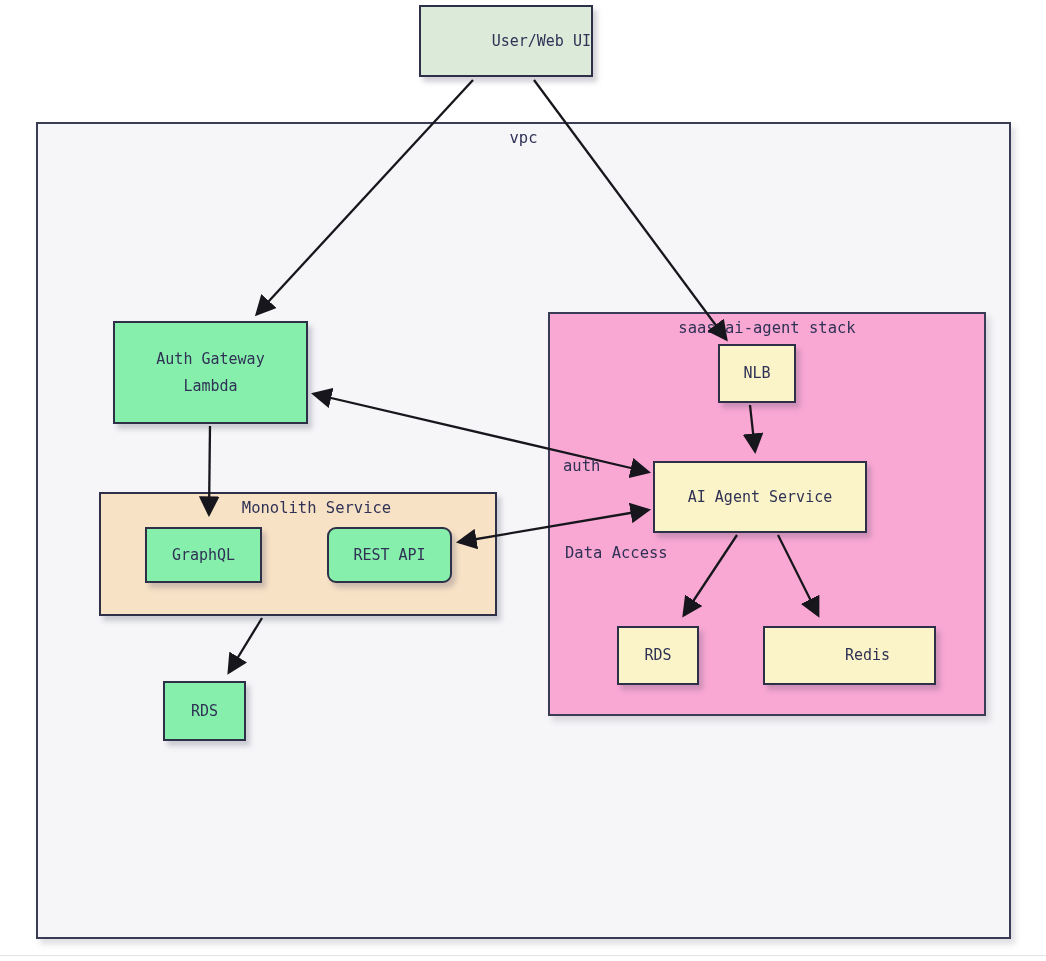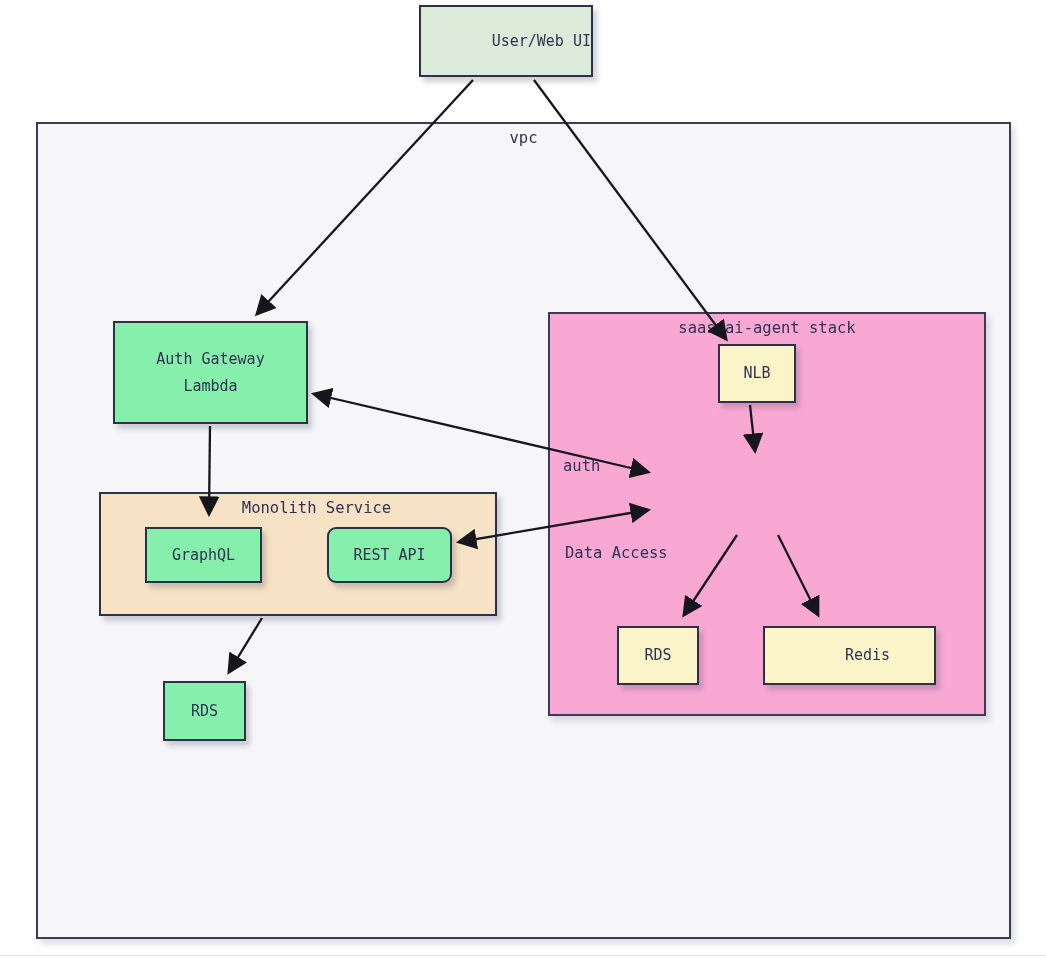--- a/index.html
+++ b/index.html
@@ -113,20 +113,23 @@
   </div>
 
   <div class="node peach" style="left:163px; top:681px; width:83px; height:60px;">
     <span>RDS</span>
   </div>
 
   <div class="node yellow" style="left:710px; top:344px; width:78px; height:59px;margin-left:8px;">
     <span>NLB</span>
   </div>
 
+  <div class="node yellow" style="left:653px; top:461px; width:214px; height:72px;">
+    <span>AI Agent Service</span>
+  </div>
 
   <div class="node yellow" style="left:617px; top:626px; width:82px; height:59px;">
     <span>RDS</span>
   </div>
 
   <div class="node yellow" style="left:763px; top:626px; width:173px; height:59px;padding-left:36px;">
     <span>Redis</span>
   </div>
 
   <svg class="edges" viewBox="0 0 1046 961" xmlns="http://www.w3.org/2000/svg">

